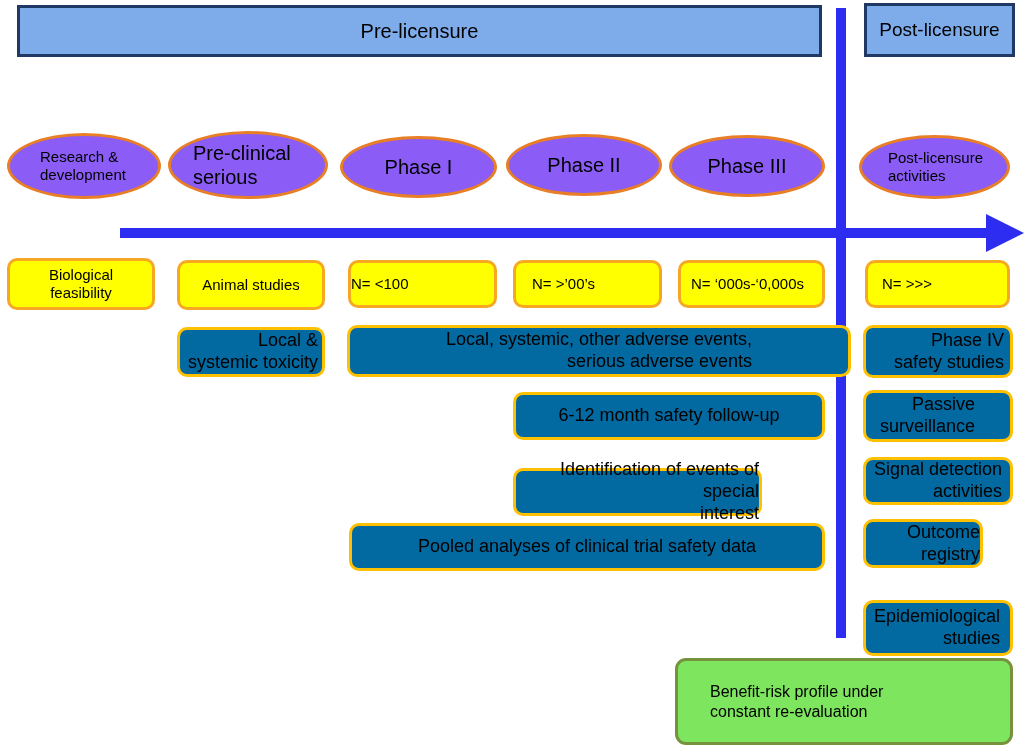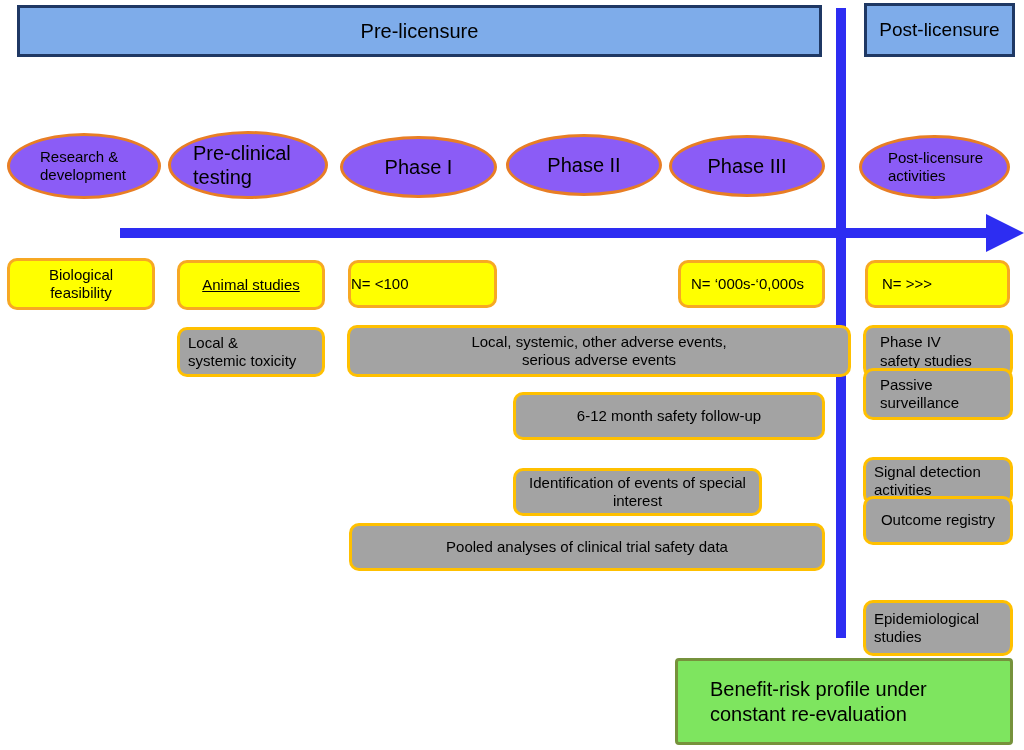--- a/index.html
+++ b/index.html
@@ -26,69 +26,70 @@
   #oval-research{left:7px;top:133px;width:154px;height:66px;font-size:15px;padding-left:30px;}
   #oval-preclinical{left:168px;top:131px;width:160px;height:68px;padding-left:22px;}
   #oval-phase1{left:340px;top:136px;width:157px;height:62px;}
   #oval-phase2{left:506px;top:134px;width:156px;height:62px;}
   #oval-phase3{left:669px;top:135px;width:156px;height:62px;}
   #oval-postlic{left:859px;top:135px;width:151px;height:64px;font-size:15px;padding-left:26px;}
 
   
   .ybox{background:#FFFF00;border:3px solid #F7A823;border-radius:10px;font-size:15px;}
   #ybox-bio{left:7px;top:258px;width:148px;height:52px;}
-  #ybox-animal{left:177px;top:260px;width:148px;height:50px;text-decoration:underline;}
+  #ybox-animal{left:177px;top:260px;width:148px;height:50px;}
   #ybox-n1{left:348px;top:260px;width:149px;height:48px;padding-left:0;}
   #ybox-n2{left:513px;top:260px;width:149px;height:48px;padding-left:16px;}
   #ybox-n3{left:678px;top:260px;width:147px;height:48px;padding-left:10px;}
   #ybox-n4{left:865px;top:260px;width:145px;height:48px;padding-left:14px;}
 
   
-  .pbox{background:#a3a3a3;border:3px solid #FFC000;border-radius:10px;font-size:15px;}
+  .pbox{background:#0369a1;border:3px solid #FFC000;border-radius:10px;font-size:18px;text-align:right;}
   #pbox-localtox{left:177px;top:327px;width:148px;height:50px;padding-left:8px;}
   #pbox-adverse{left:347px;top:325px;width:504px;height:52px;}
   #pbox-followup{left:513px;top:392px;width:312px;height:48px;}
   #pbox-special{left:513px;top:468px;width:249px;height:48px;}
   #pbox-pooled{left:349px;top:523px;width:476px;height:48px;}
-  #pbox-phase4{left:863px;top:325px;width:150px;height:53px;padding-left:14px;}
-  #pbox-passive{left:863px;top:368px;width:150px;height:52px;padding-left:14px;}
+  #pbox-phase4{left:863px;top:325px;width:150px;height:53px;padding-left:28px;}
+  #pbox-passive{left:863px;top:390px;width:150px;height:52px;padding-left:14px;}
   #pbox-signal{left:863px;top:457px;width:150px;height:48px;padding-left:8px;}
-  #pbox-outcome{left:863px;top:496px;width:150px;height:49px;}
+  #pbox-outcome{left:863px;top:519px;width:120px;height:49px;}
   #pbox-epi{left:863px;top:600px;width:150px;height:56px;padding-left:8px;}
 
   
   #green-box{left:675px;top:658px;width:338px;height:87px;background:#7EE55F;
-    border:3px solid #76923C;border-radius:4px;font-size:20px;padding-left:32px;}
+    border:3px solid #76923C;border-radius:11px;font-size:16px;padding-left:32px;}
 </style>
 </head>
 <body>
 
 <div id="canvas">
 
   <div class="box banner center" id="banner-pre">Pre-licensure</div>
   <div class="box banner center" id="banner-post">Post-licensure</div>
 
   <div class="axis" id="v-line"></div>
   <div class="axis" id="h-line"></div>
   <div id="arrowhead"></div>
 
   <div class="box oval leftal" id="oval-research">Research &amp;
 development</div>
   <div class="box oval leftal" id="oval-preclinical">Pre-clinical
-testing</div>
+serious</div>
   <div class="box oval center" id="oval-phase1">Phase I</div>
   <div class="box oval center" id="oval-phase2">Phase II</div>
   <div class="box oval center" id="oval-phase3">Phase III</div>
   <div class="box oval leftal" id="oval-postlic">Post-licensure
 activities</div>
 
   <div class="box ybox center" id="ybox-bio">Biological
 feasibility</div>
   <div class="box ybox center" id="ybox-animal">Animal studies</div>
   <div class="box ybox leftal" id="ybox-n1">N= &lt;100</div>
+  <div class="box ybox leftal" id="ybox-n2">N= &gt;’00’s</div>
   <div class="box ybox leftal" id="ybox-n3">N= ‘000s-‘0,000s</div>
   <div class="box ybox leftal" id="ybox-n4">N= &gt;&gt;&gt;</div>
 
   <div class="box pbox leftal" id="pbox-localtox">Local &amp;
 systemic toxicity</div>
   <div class="box pbox center" id="pbox-adverse">Local, systemic, other adverse events,
 serious adverse events</div>
   <div class="box pbox center" id="pbox-followup">6-12 month safety follow-up</div>
   <div class="box pbox center" id="pbox-special">Identification of events of special
 interest</div>

